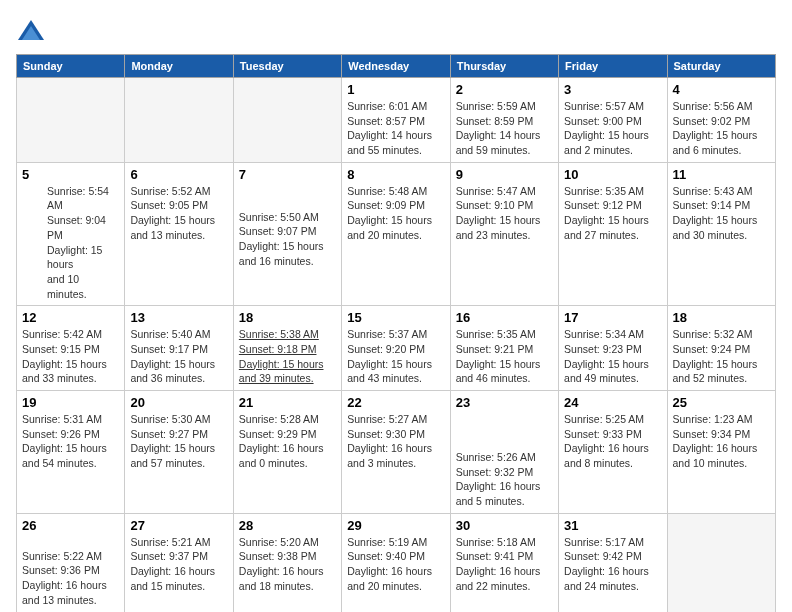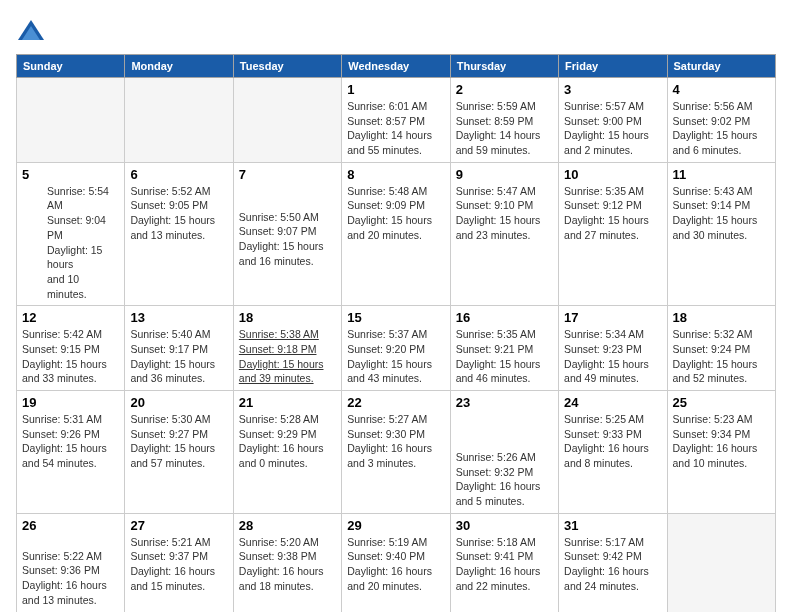--- a/index.html
+++ b/index.html
@@ -296,21 +296,21 @@
         </td>
         <td>
           <div class="day-num">24</div>
           <div class="day-info" style="white-space: pre-line;">Sunrise: 5:25 AM
 Sunset: 9:33 PM
 Daylight: 16 hours
 and 8 minutes.</div>
         </td>
         <td>
           <div class="day-num">25</div>
-          <div class="day-info" style="white-space: pre-line;">Sunrise: 5:23 AM
+          <div class="day-info" style="white-space: pre-line;">Sunrise: 1:23 AM
 Sunset: 9:34 PM
 Daylight: 16 hours
 and 10 minutes.</div>
         </td>
       </tr>
       <tr>
         <td>
           <div class="day-num">26</div>
           <div class="day-info" style="white-space: pre-line; margin-top: 16px;">Sunrise: 5:22 AM
 Sunset: 9:36 PM

